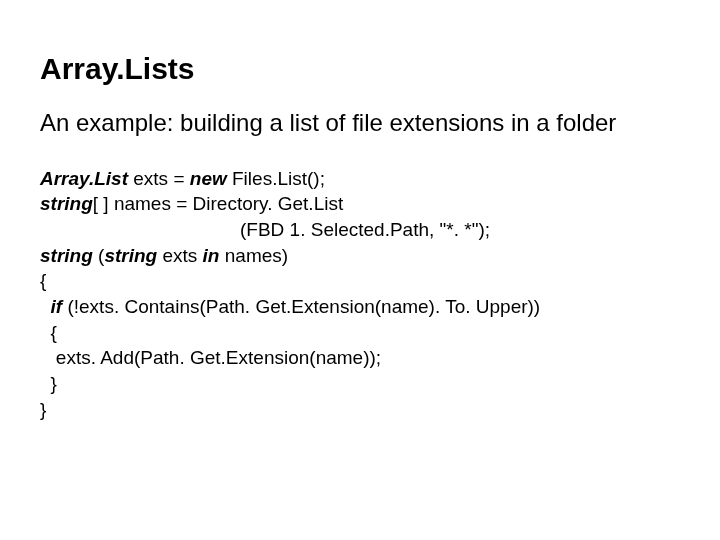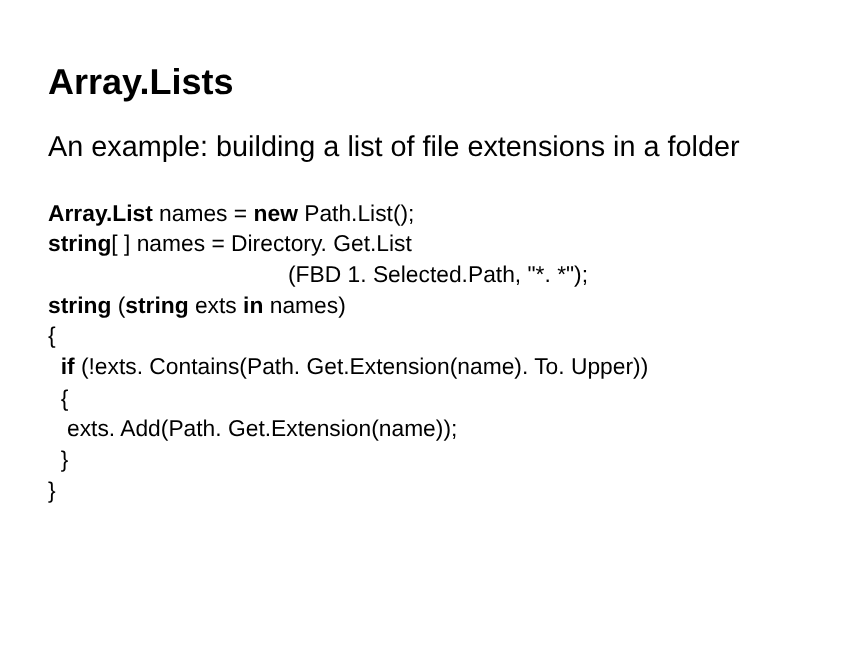--- a/index.html
+++ b/index.html
@@ -27,33 +27,33 @@
   .subtitle {
     font-size: 24px;
     margin: 0 0 28px 0;
     line-height: 1.2;
   }
   .code {
     font-size: 19px;
     line-height: 1.35;
     white-space: pre;
   }
-  .kw { font-weight: bold; }
+  .kw { font-weight: bold; font-style: italic; }
   .indent1 { padding-left: 200px; display: inline-block; }
 </style>
 </head>
 <body>
 
 <div class="slide">
 
   <h1 class="title">Array.Lists</h1>
 
   <p class="subtitle">An example: building a list of file extensions in a folder</p>
 
-  <div class="code"><span class="kw">Array.List</span><span> names = </span><span class="kw">new</span><span> Path.List();</span>
+  <div class="code"><span class="kw">Array.List</span><span> exts = </span><span class="kw">new</span><span> Files.List();</span>
 <span class="kw">string</span><span>[ ] names = Directory. Get.List</span>
 <span class="indent1">(FBD 1. Selected.Path, "*. *");</span>
 <span class="kw">string</span><span> (</span><span class="kw">string</span><span> exts </span><span class="kw">in</span><span> names)</span>
 <span>{</span>
 <span>  </span><span class="kw">if</span><span> (!exts. Contains(Path. Get.Extension(name). To. Upper))</span>
 <span>  {</span>
 <span>   exts. Add(Path. Get.Extension(name));</span>
 <span>  }</span>
 <span>}</span></div>
 

